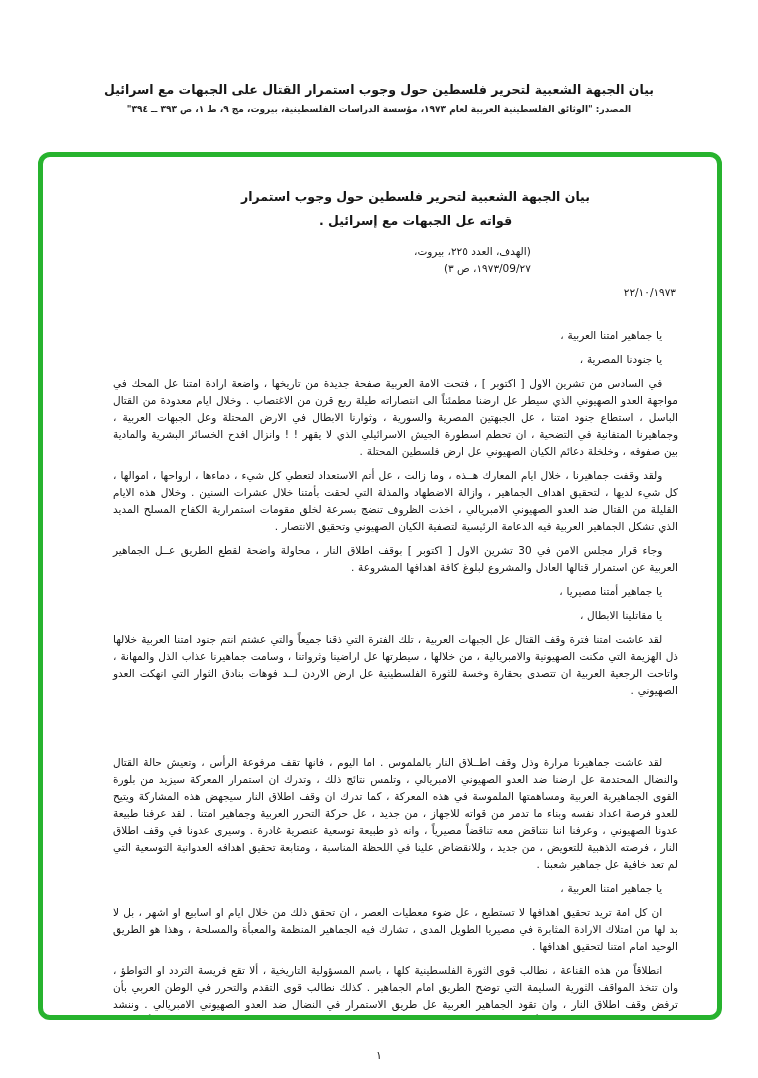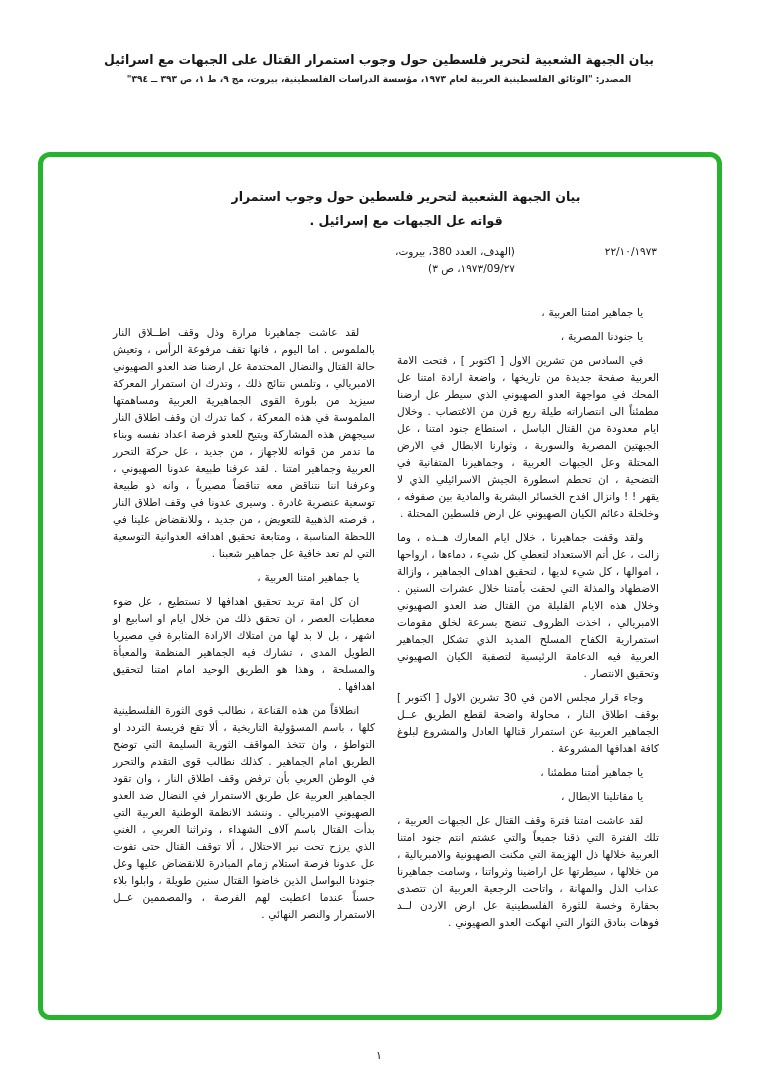--- a/index.html
+++ b/index.html
@@ -6,68 +6,69 @@
   .page {
     position:relative;
     width:758px; height:1078px;
     background:#ffffff;
     font-family:"DejaVu Sans", sans-serif;
     color:#161616;
     direction:rtl;
     overflow:hidden;
   }
   .masthead {
-    padding-top:52px;
+    padding-top:82px;
     text-align:center;
   }
   .masthead-title {
     font-size:12.5px;
     font-weight:bold;
     letter-spacing:0.2px;
   }
   .masthead-source {
     margin-top:7px;
     font-size:9px;
     font-weight:bold;
     color:#222;
   }
   .doc-frame {
     position:absolute;
     top:152px; right:36px; left:38px; bottom:58px;
     border:5px solid #27b32e;
     border-radius:12px;
     box-sizing:border-box;
-    padding:26px 58px 18px 70px;
+    padding:26px 39px 18px 70px;
     overflow:hidden;
     background:#ffffff;
   }
   .doc-heading {
     text-align:center;
     font-weight:bold;
     font-size:12.5px;
     line-height:1.9;
     margin:2px 0 10px 40px;
   }
   .doc-heading .hline { display:block; }
   .date-row {
     width:262px;
     margin-right:2px;
     display:flex;
     justify-content:space-between;
     align-items:flex-start;
     font-size:10.5px;
     line-height:1.7;
   }
-  .date-val { white-space:nowrap; font-weight:500; }
+  .date-val { white-space:nowrap; font-weight:500;margin-top:41px; }
   .citation { text-align:right; }
   .citation .cline { display:block; }
   .columns {
     display:flex;
-    gap:22px;
+    gap:28px;
     margin-top:26px;
+    flex-direction:column;
   }
   .col { flex:1 1 0; min-width:0; }
   .col-left { padding-top:20px; }
   .col p {
     margin:0 0 7px 0;
     font-size:10.5px;
     line-height:1.62;
     text-align:justify;
     text-indent:1.5em;
     word-spacing:0.5px;
@@ -92,33 +93,33 @@
   <div class="doc-frame">
 
     <div class="doc-heading">
       <span class="hline">بيان الجبهة الشعبية لتحرير فلسطين حول وجوب استمرار</span>
       <span class="hline">قواته عل الجبهات مع إسرائيل .</span>
     </div>
 
     <div class="date-row">
       <span class="date-val">٢٢/١٠/١٩٧٣</span>
       <span class="citation">
-        <span class="cline">(الهدف، العدد 380، بيروت،</span>
+        <span class="cline">(الهدف، العدد ٢٢٥، بيروت،</span>
         <span class="cline">٢٧/09/١٩٧٣، ص ٣)</span>
       </span>
     </div>
 
     <div class="columns">
       <div class="col col-right">
           <p>يا جماهير امتنا العربية ،</p>
           <p>يا جنودنا المصرية ،</p>
           <p>في السادس من تشرين الاول [ اكتوبر ] ، فتحت الامة العربية صفحة جديدة من تاريخها ، واضعة ارادة امتنا عل المحك في مواجهة العدو الصهيوني الذي سيطر عل ارضنا مطمئناً الى انتصاراته طيلة ربع قرن من الاغتصاب . وخلال ايام معدودة من القتال الباسل ، استطاع جنود امتنا ، عل الجبهتين المصرية والسورية ، وثوارنا الابطال في الارض المحتلة وعل الجبهات العربية ، وجماهيرنا المتفانية في التضحية ، ان تحطم اسطورة الجيش الاسرائيلي الذي لا يقهر ! ! وانزال افدح الخسائر البشرية والمادية بين صفوفه ، وخلخلة دعائم الكيان الصهيوني عل ارض فلسطين المحتلة .</p>
           <p>ولقد وقفت جماهيرنا ، خلال ايام المعارك هــذه ، وما زالت ، عل أتم الاستعداد لتعطي كل شيء ، دماءها ، ارواحها ، اموالها ، كل شيء لديها ، لتحقيق اهداف الجماهير ، وازالة الاضطهاد والمذلة التي لحقت بأمتنا خلال عشرات السنين . وخلال هذه الايام القليلة من القتال ضد العدو الصهيوني الامبريالي ، اخذت الظروف تنضج بسرعة لخلق مقومات استمرارية الكفاح المسلح المديد الذي تشكل الجماهير العربية فيه الدعامة الرئيسية لتصفية الكيان الصهيوني وتحقيق الانتصار .</p>
           <p>وجاء قرار مجلس الامن في 30 تشرين الاول [ اكتوبر ] بوقف اطلاق النار ، محاولة واضحة لقطع الطريق عــل الجماهير العربية عن استمرار قتالها العادل والمشروع لبلوغ كافة اهدافها المشروعة .</p>
-          <p>يا جماهير أمتنا مطمئنا ،</p>
+          <p>يا جماهير أمتنا مصيريا ،</p>
           <p>يا مقاتلينا الابطال ،</p>
           <p>لقد عاشت امتنا فترة وقف القتال عل الجبهات العربية ، تلك الفترة التي ذقنا جميعاً والتي عشتم انتم جنود امتنا العربية خلالها ذل الهزيمة التي مكنت الصهيونية والامبريالية ، من خلالها ، سيطرتها عل اراضينا وثرواتنا ، وسامت جماهيرنا عذاب الذل والمهانة ، واتاحت الرجعية العربية ان تتصدى بحقارة وخسة للثورة الفلسطينية عل ارض الاردن لــد فوهات بنادق الثوار التي انهكت العدو الصهيوني .</p>
         </div>
       <div class="col col-left">
           <p>لقد عاشت جماهيرنا مرارة وذل وقف اطــلاق النار بالملموس . اما اليوم ، فانها تقف مرفوعة الرأس ، وتعيش حالة القتال والنضال المحتدمة عل ارضنا ضد العدو الصهيوني الامبريالي ، وتلمس نتائج ذلك ، وتدرك ان استمرار المعركة سيزيد من بلورة القوى الجماهيرية العربية ومساهمتها الملموسة في هذه المعركة ، كما تدرك ان وقف اطلاق النار سيجهض هذه المشاركة ويتيح للعدو فرصة اعداد نفسه وبناء ما تدمر من قواته للاجهاز ، من جديد ، عل حركة التحرر العربية وجماهير امتنا . لقد عرفنا طبيعة عدونا الصهيوني ، وعرفنا اننا نتناقض معه تناقضاً مصيرياً ، وانه ذو طبيعة توسعية عنصرية غادرة . وسيرى عدونا في وقف اطلاق النار ، فرصته الذهبية للتعويض ، من جديد ، وللانقضاض علينا في اللحظة المناسبة ، ومتابعة تحقيق اهدافه العدوانية التوسعية التي لم تعد خافية عل جماهير شعبنا .</p>
           <p>يا جماهير امتنا العربية ،</p>
           <p>ان كل امة تريد تحقيق اهدافها لا تستطيع ، عل ضوء معطيات العصر ، ان تحقق ذلك من خلال ايام او اسابيع او اشهر ، بل لا بد لها من امتلاك الارادة المثابرة في مصيريا الطويل المدى ، تشارك فيه الجماهير المنظمة والمعبأة والمسلحة ، وهذا هو الطريق الوحيد امام امتنا لتحقيق اهدافها .</p>
           <p>انطلاقاً من هذه القناعة ، نطالب قوى الثورة الفلسطينية كلها ، باسم المسؤولية التاريخية ، ألا تقع فريسة التردد او التواطؤ ، وان تتخذ المواقف الثورية السليمة التي توضح الطريق امام الجماهير . كذلك نطالب قوى التقدم والتحرر في الوطن العربي بأن ترفض وقف اطلاق النار ، وان تقود الجماهير العربية عل طريق الاستمرار في النضال ضد العدو الصهيوني الامبريالي . وننشد الانظمة الوطنية العربية التي بدأت القتال باسم آلاف الشهداء ، وتراثنا العربي ، الغني الذي يرزح تحت نير الاحتلال ، ألا توقف القتال حتى تفوت عل عدونا فرصة استلام زمام المبادرة للانقضاض عليها وعل جنودنا البواسل الذين خاضوا القتال سنين طويلة ، وابلوا بلاء حسناً عندما اعطيت لهم الفرصة ، والمصممين عــل الاستمرار والنصر النهائي .</p>
         </div>
     </div>

